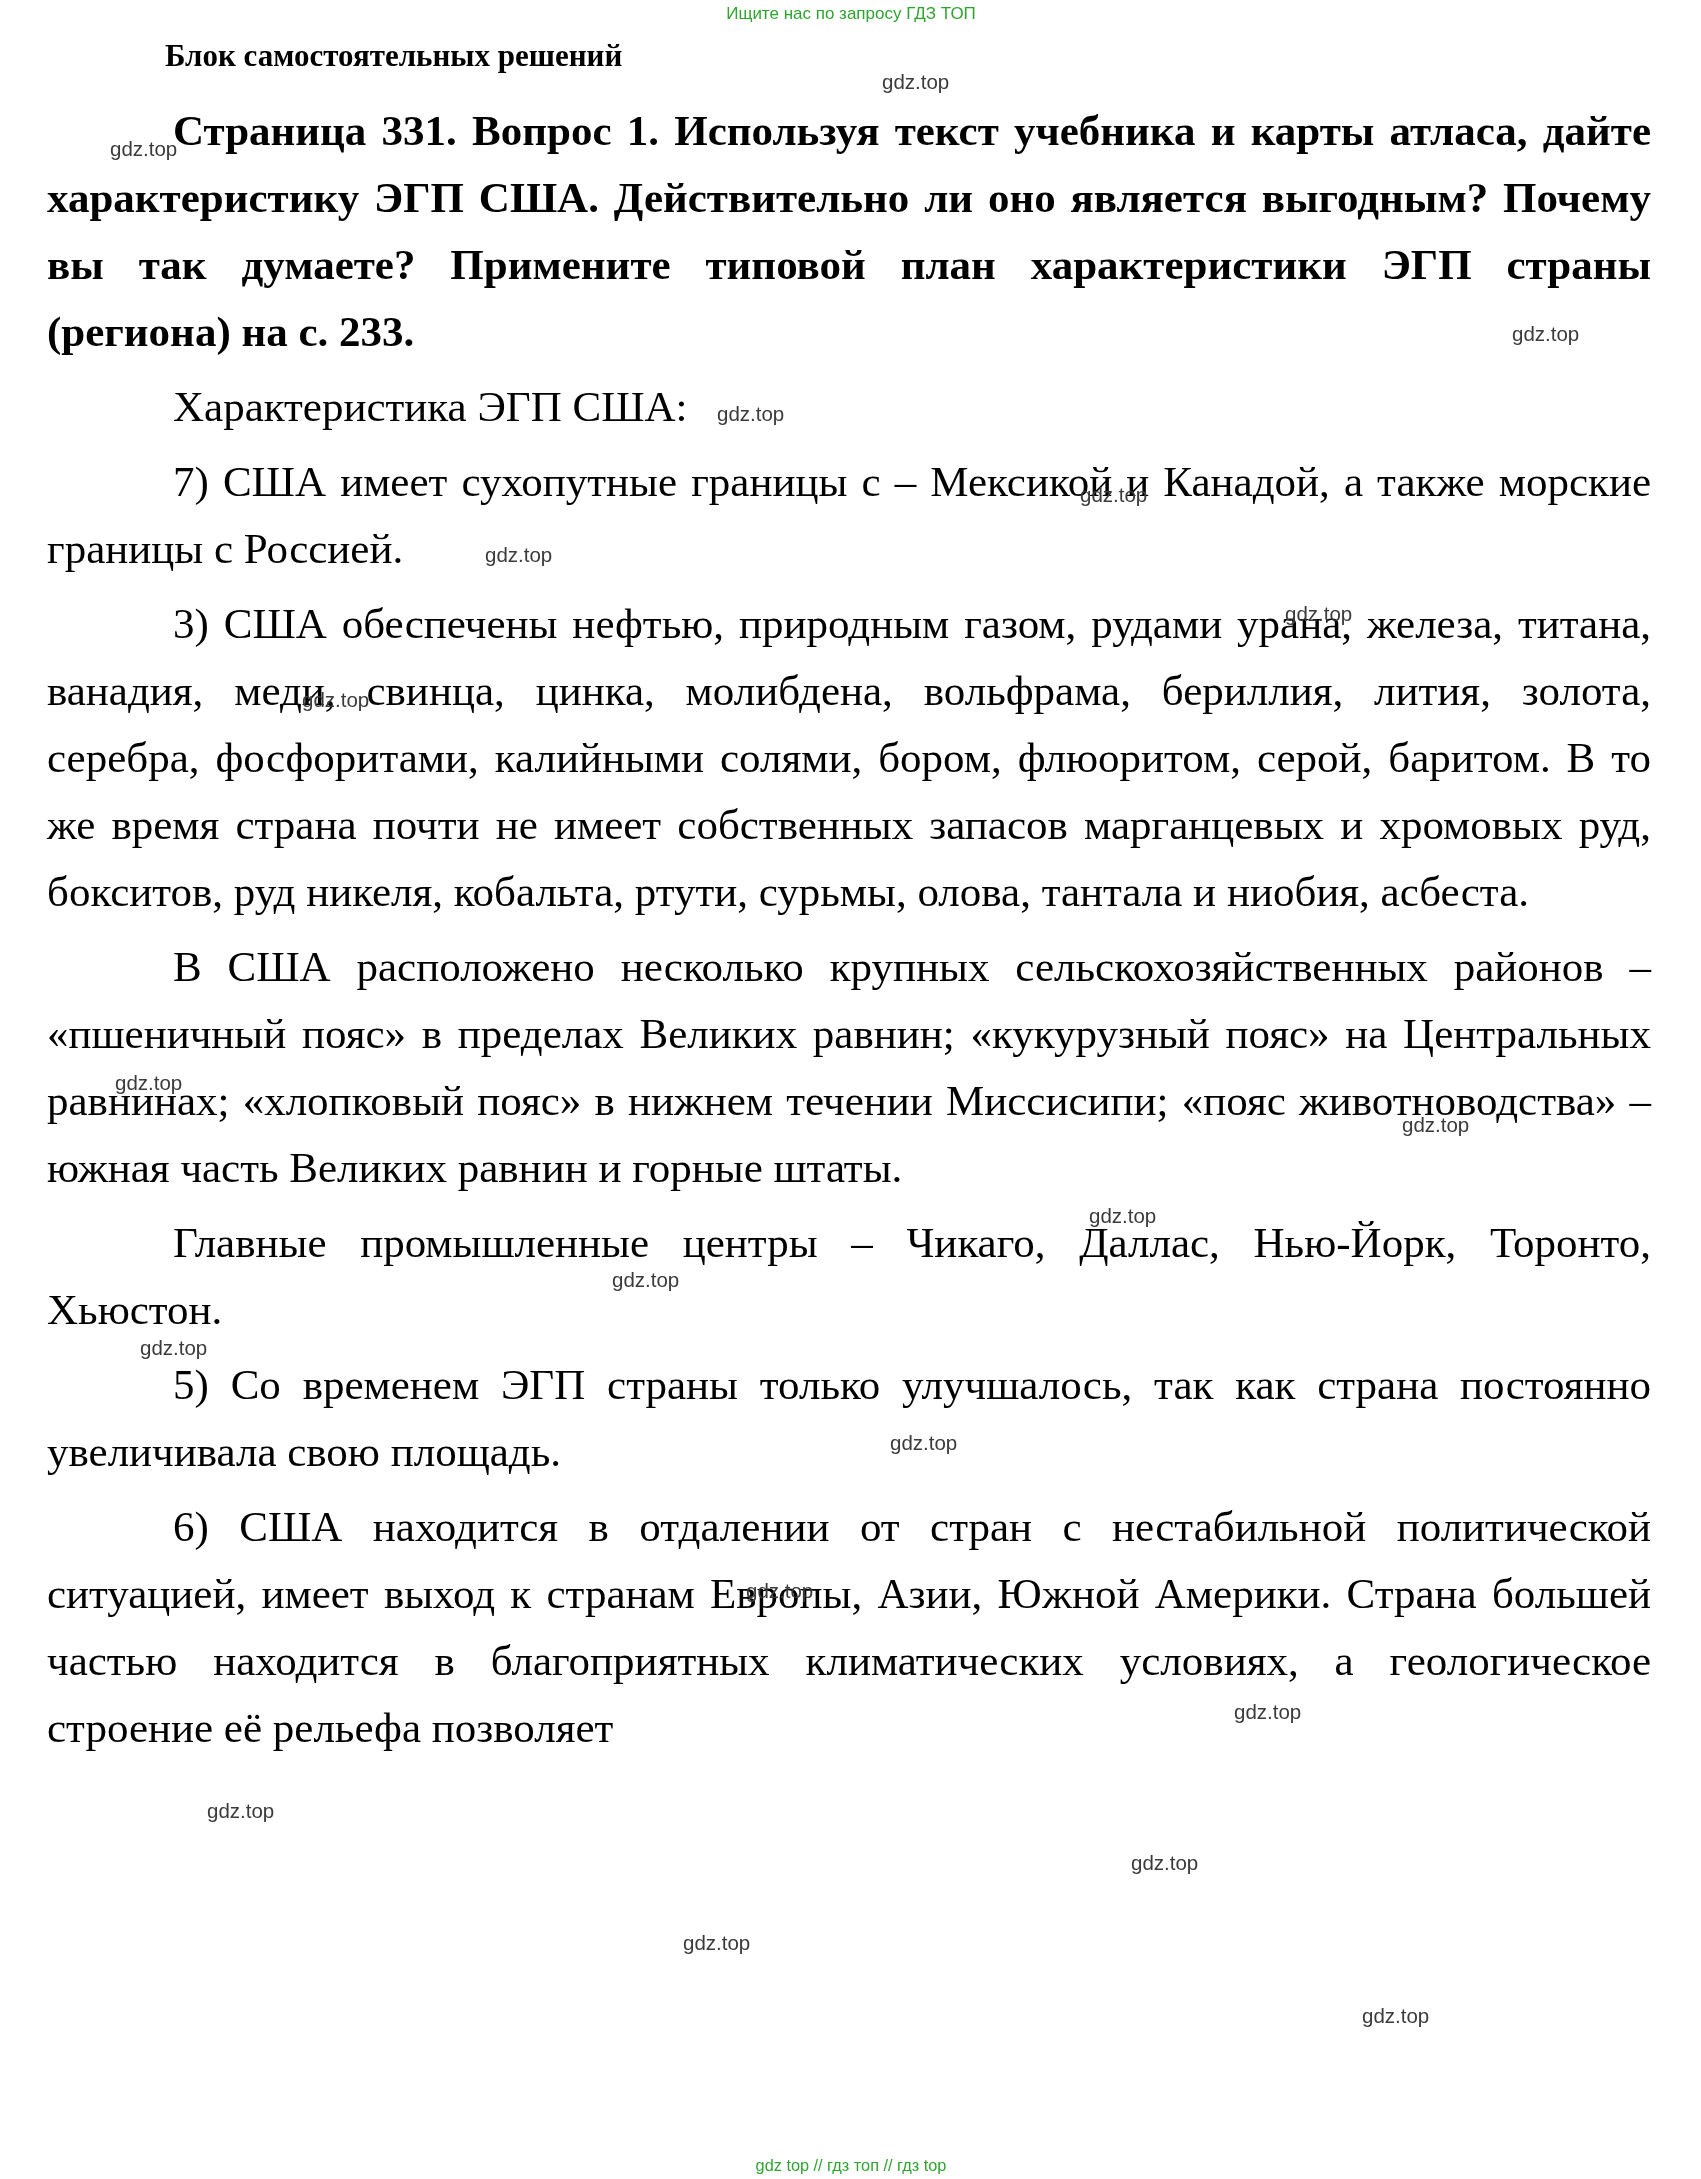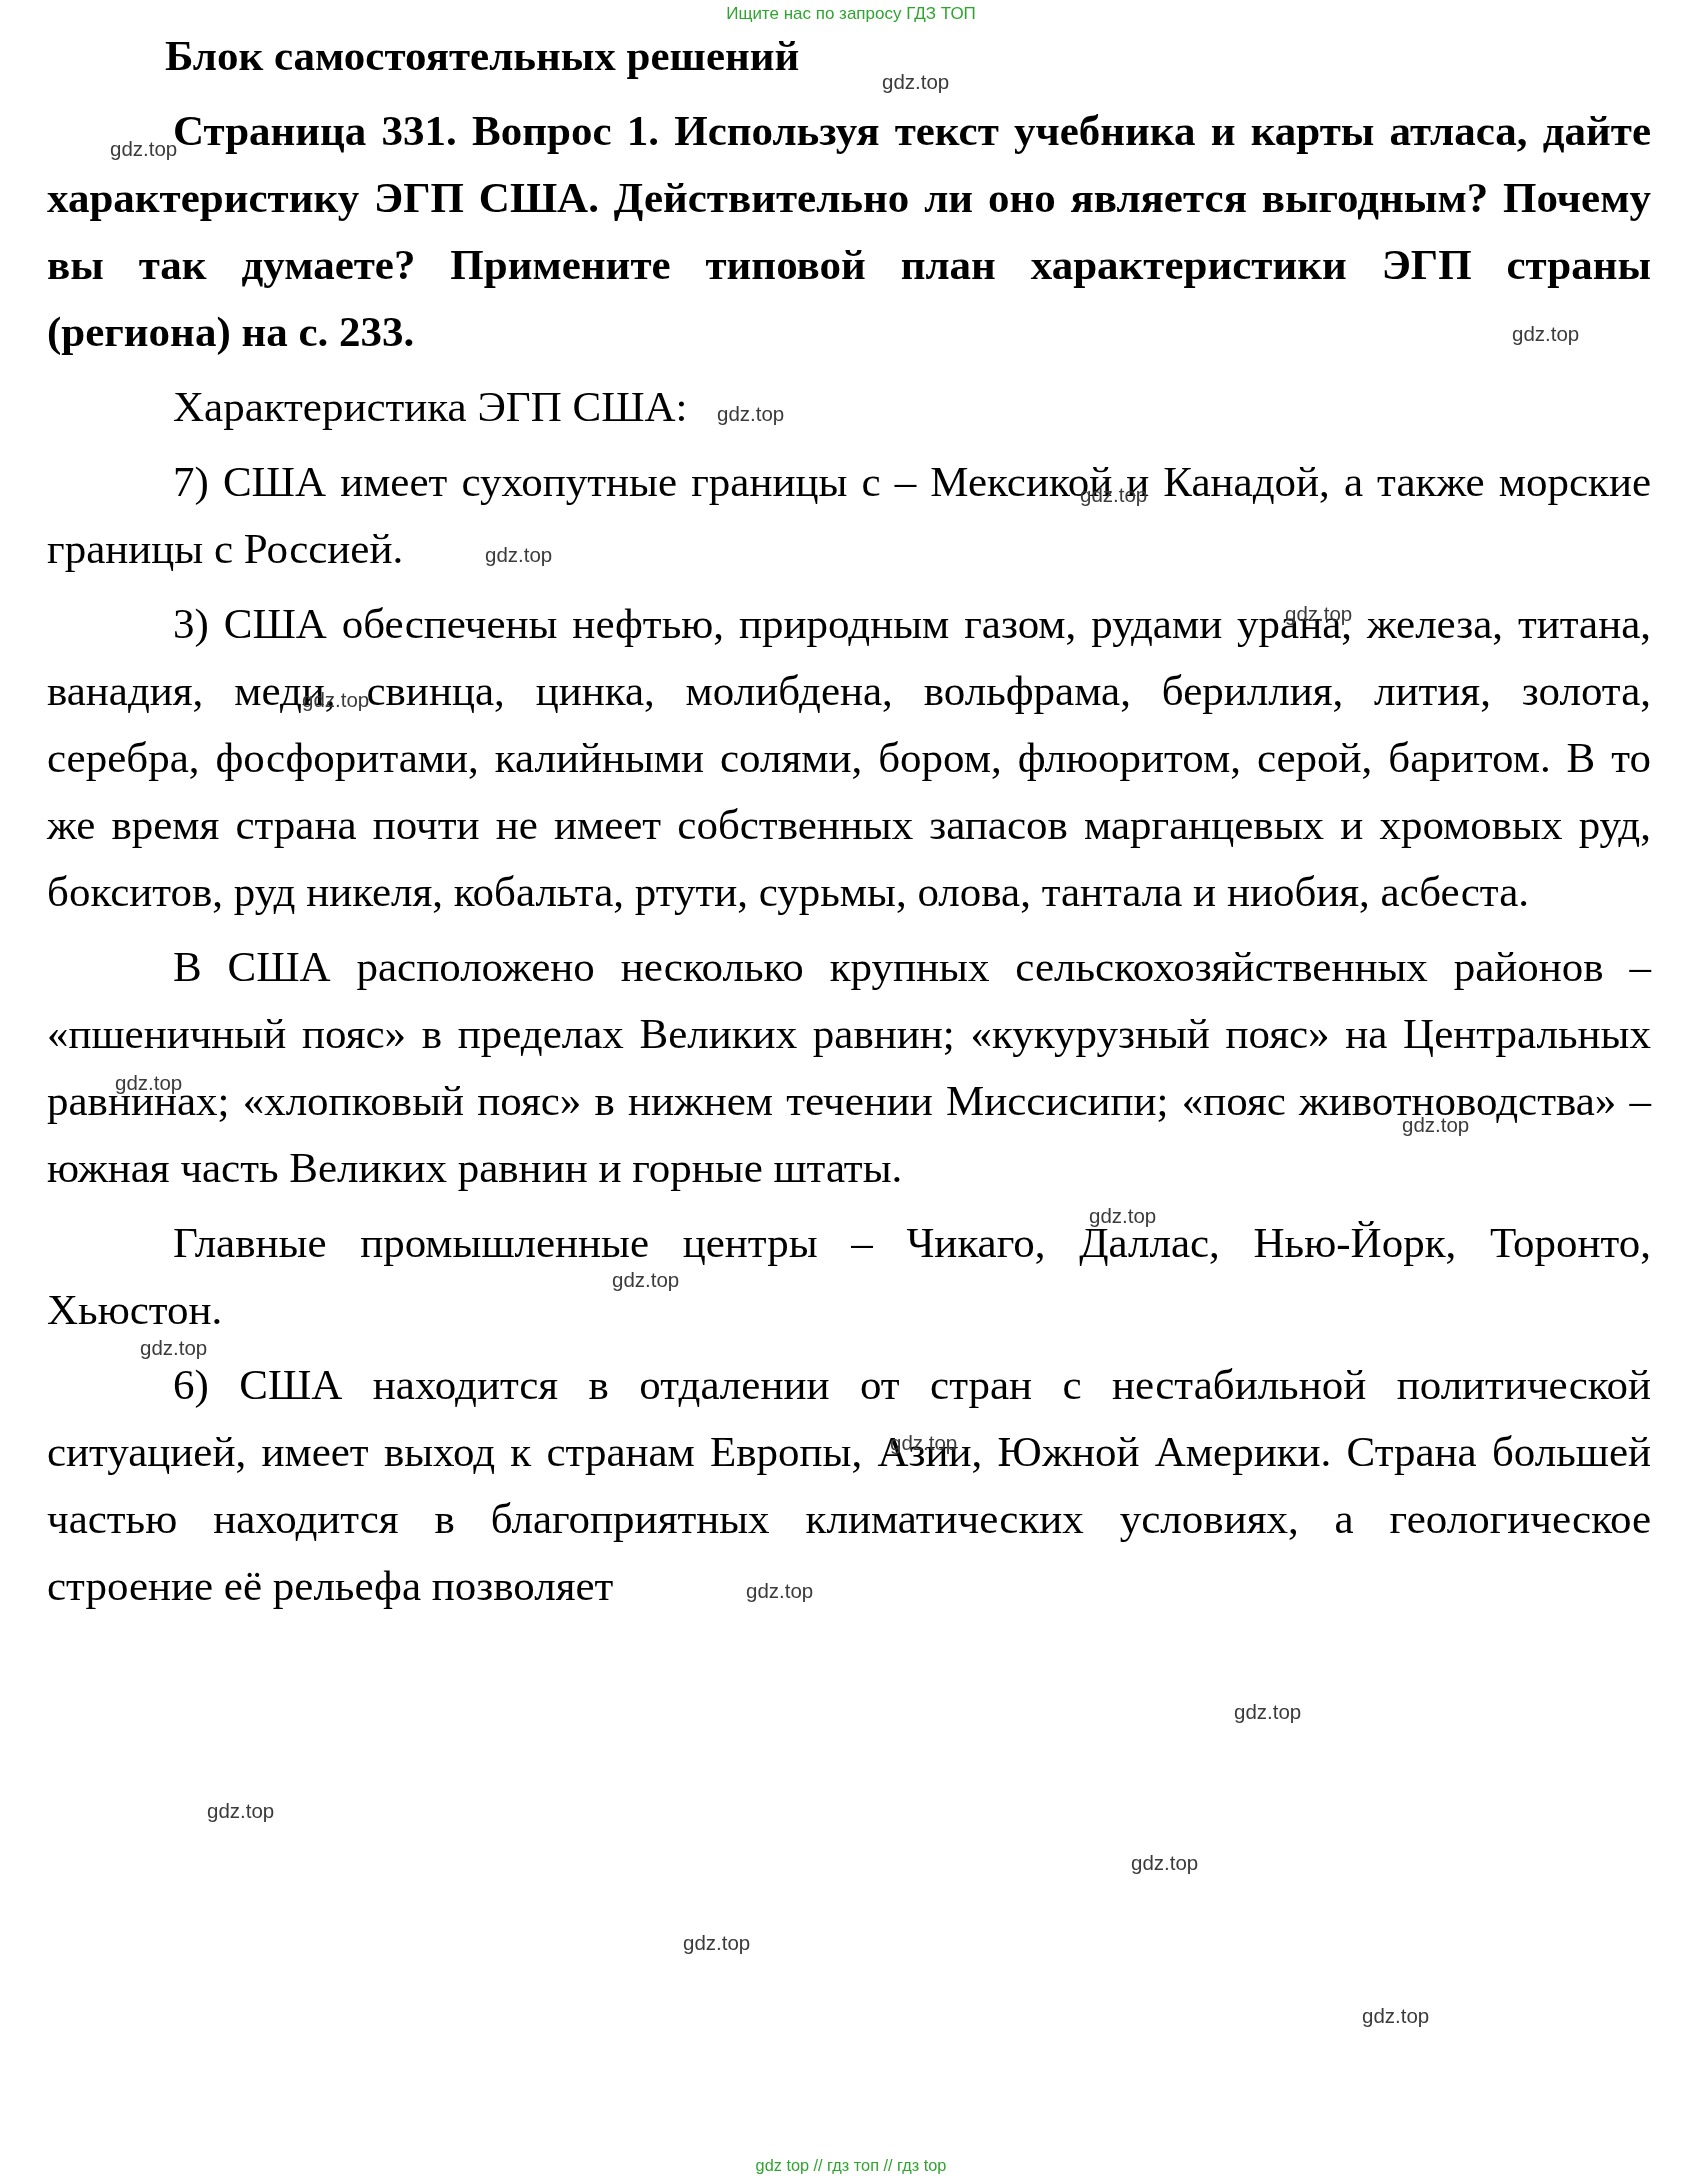--- a/index.html
+++ b/index.html
@@ -33,21 +33,21 @@
     left: 39px;
     right: 43px;
     top: 22px;
     color: #000000;
     font-size: 43px;
     line-height: 67px;
     text-align: justify;
   }
   .heading {
     margin: 0;
-    font-size: 43px;
+    font-size: 31px;
     font-weight: bold;
     text-indent: 126px;
     text-align: left;
   }
   .para {
     margin: 8px;
     text-indent: 126px;
   }
   .para.bold { font-weight: bold; }
   .wm {
@@ -67,20 +67,21 @@
 
   <div class="content">
     <h1 class="heading">Блок самостоятельных решений</h1>
     <div id="paragraphs">
         <p class="para bold">Страница 331. Вопрос 1. Используя текст учебника и карты атласа, дайте характеристику ЭГП США. Действительно ли оно является выгодным? Почему вы так думаете? Примените типовой план характеристики ЭГП страны (региона) на с. 233.</p>
         <p class="para">Характеристика ЭГП США:</p>
         <p class="para">7) США имеет сухопутные границы с – Мексикой и Канадой, а также морские границы с Россией.</p>
         <p class="para">3) США обеспечены нефтью, природным газом, рудами урана, железа, титана, ванадия, меди, свинца, цинка, молибдена, вольфрама, бериллия, лития, золота, серебра, фосфоритами, калийными солями, бором, флюоритом, серой, баритом. В то же время страна почти не имеет собственных запасов марганцевых и хромовых руд, бокситов, руд никеля, кобальта, ртути, сурьмы, олова, тантала и ниобия, асбеста.</p>
         <p class="para">В США расположено несколько крупных сельскохозяйственных районов – «пшеничный пояс» в пределах Великих равнин; «кукурузный пояс» на Центральных равнинах; «хлопковый пояс» в нижнем течении Миссисипи; «пояс животноводства» – южная часть Великих равнин и горные штаты.</p>
         <p class="para">Главные промышленные центры – Чикаго, Даллас, Нью-Йорк, Торонто, Хьюстон.</p>
+        <p class="para">5) Со временем ЭГП страны только улучшалось, так как страна постоянно увеличивала свою площадь.</p>
         <p class="para">6) США находится в отдалении от стран с нестабильной политической ситуацией, имеет выход к странам Европы, Азии, Южной Америки. Страна большей частью находится в благоприятных климатических условиях, а геологическое строение её рельефа позволяет</p>
       </div>
   </div>
 
   <div id="watermarks">
       <span class="wm" style="left: 882px; top: 70px;">gdz.top</span>
       <span class="wm" style="left: 110px; top: 137px;">gdz.top</span>
       <span class="wm" style="left: 1512px; top: 322px;">gdz.top</span>
       <span class="wm" style="left: 717px; top: 402px;">gdz.top</span>
       <span class="wm" style="left: 1080px; top: 483px;">gdz.top</span>

